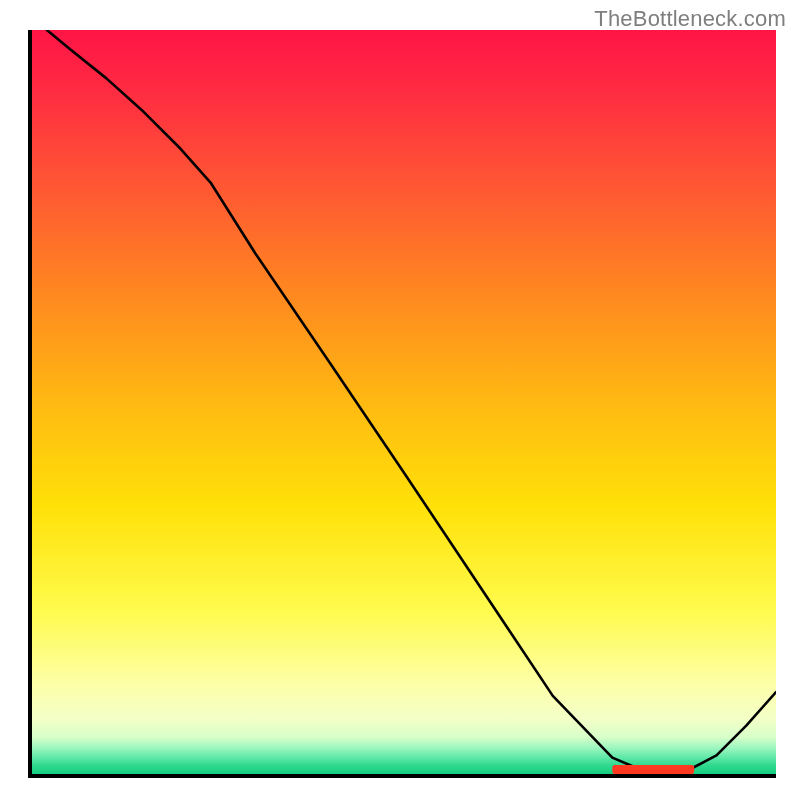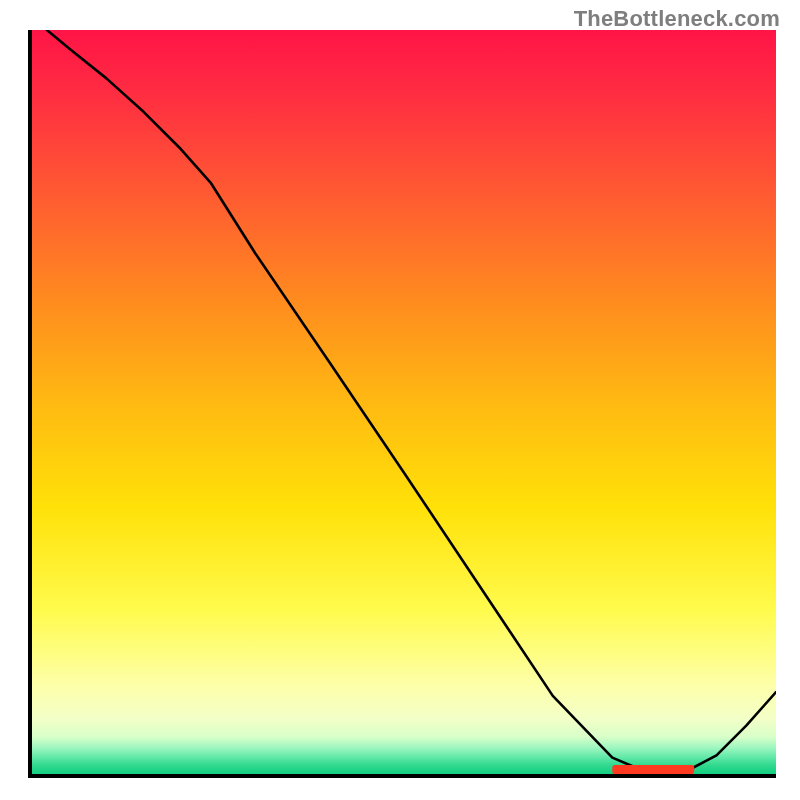--- a/index.html
+++ b/index.html
@@ -7,24 +7,24 @@
     padding: 0;
     width: 800px;
     height: 800px;
     background: #ffffff;
     font-family: Arial, Helvetica, sans-serif;
     overflow: hidden;
   }
   .attribution {
     position: absolute;
     top: 6px;
-    right: 20px;
+    right: 14px;
     color: #7e7e7e;
     font-size: 22px;
-    font-weight: 700;
+    font-weight: 400;
     letter-spacing: 0.2px;
   }
   .chart-frame {
     position: absolute;
     left: 28px;
     top: 30px;
     width: 744px;
     height: 744px;
     border-left: 4px solid #000;
     border-bottom: 4px solid #000;

